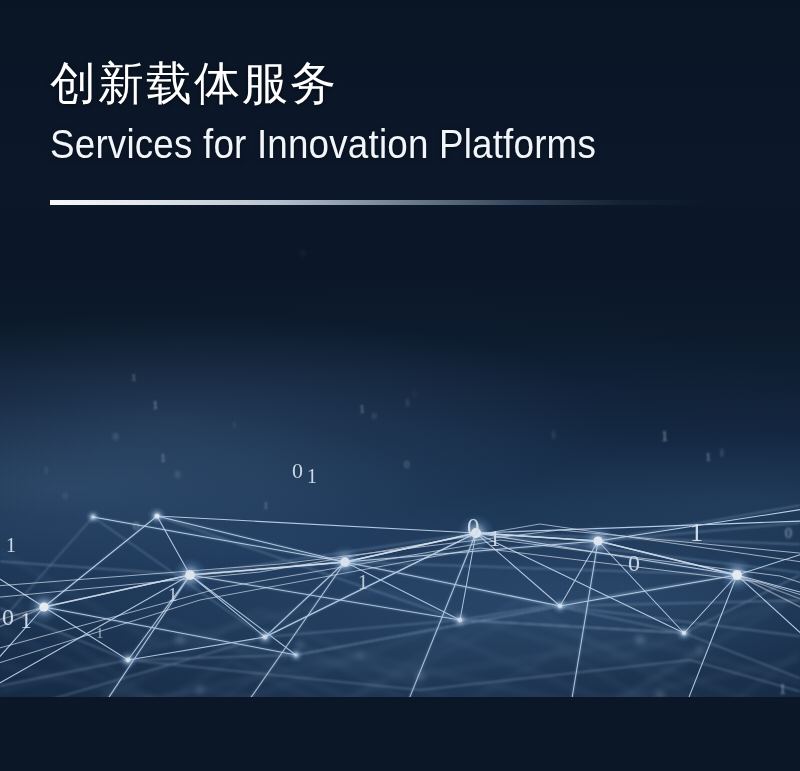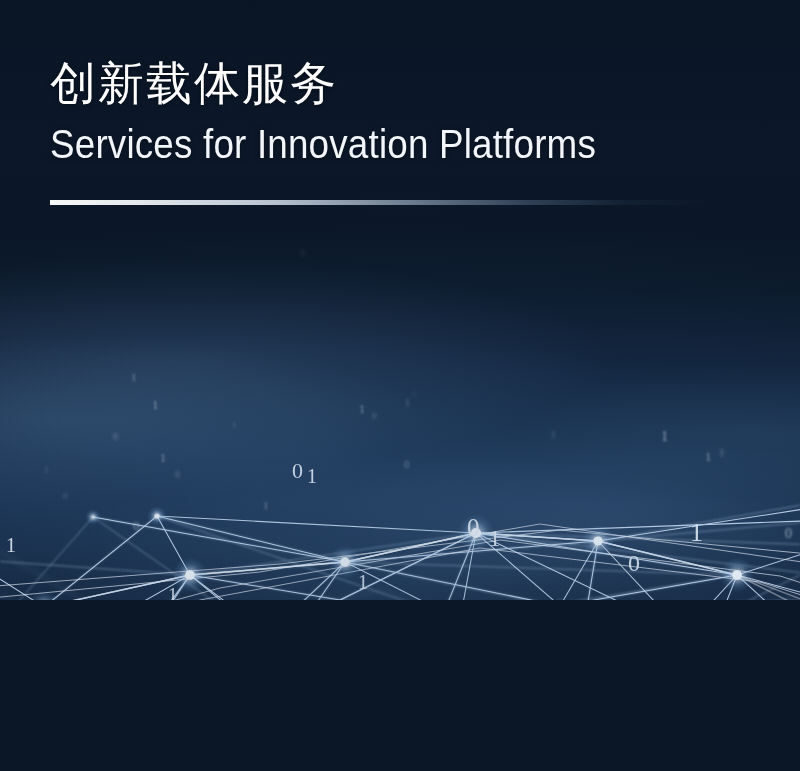--- a/index.html
+++ b/index.html
@@ -3,21 +3,21 @@
 <meta charset="utf-8">
 <style>
   html, body {
     margin: 0;
     padding: 0;
     background: #0b1626;
   }
   #banner {
     position: relative;
     width: 800px;
-    height: 600px;
+    height: 697px;
     overflow: hidden;
     background: #0d1b2e;
     font-family: "Liberation Sans", "DejaVu Sans", sans-serif;
     user-select: none;
   }
 
   
   .bg-layer { position: absolute; inset: 0; }
 
   .bg-base {

